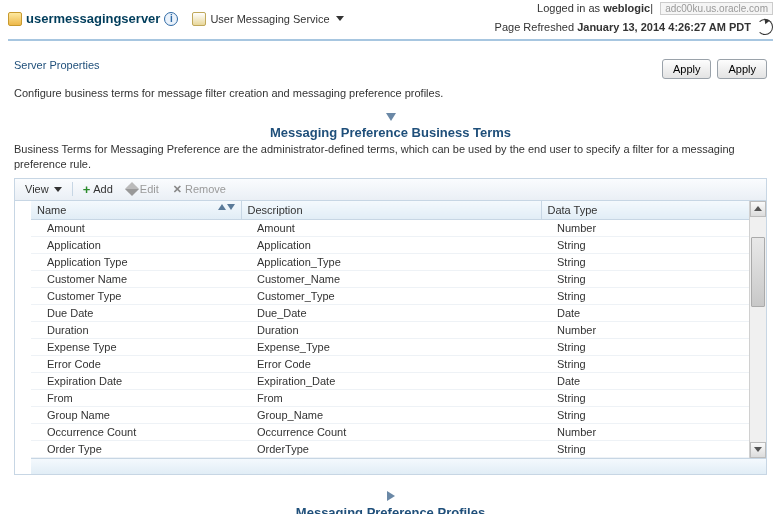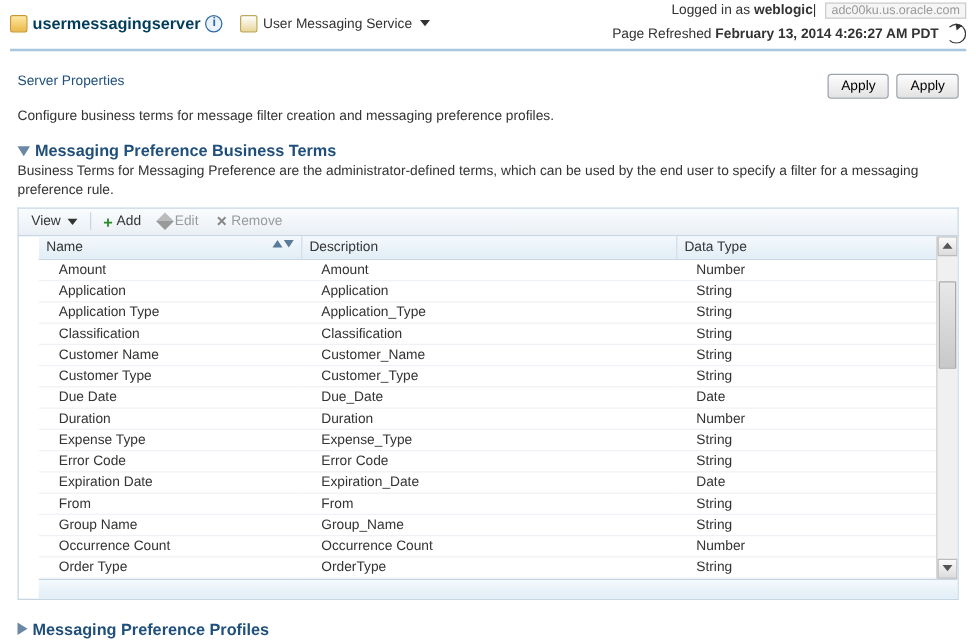--- a/index.html
+++ b/index.html
@@ -89,21 +89,21 @@
   .btn {
     background:linear-gradient(#fdfdfd,#e3e3e3);
     border:1px solid #9aa2aa;
     border-radius:3px;
     padding:3px 10px;
     font-size:11px;
     cursor:pointer;
   }
   .btn-row { display:flex; gap:6px; }
   .desc { margin:8px 0 14px 0; color:#333; }
-  .section-head { display:flex; align-items:center; gap:4px; color:#1f4f7a; font-size:13px; font-weight:bold; margin-bottom:2px;}
+  .section-head { display:flex; align-items:center; gap:4px; color:#1f4f7a; font-size:13px; font-weight:bold; margin-bottom:2px;flex-direction:column;}
   .collapse-tri {
     width:0;height:0;
     border-left:5px solid transparent;
     border-right:5px solid transparent;
     border-top:8px solid #6a88a6;
   }
   .expand-tri {
     width:0;height:0;
     border-top:5px solid transparent;
     border-bottom:5px solid transparent;
@@ -194,21 +194,21 @@
       <span class="sub-icon"></span>
       <span>User Messaging Service</span>
       <span class="dropdown-caret"></span>
     </div>
   </div>
   <div class="header-right">
     <div class="login-line">
       <span>Logged in as </span><span class="login-user">weblogic</span><span>| </span><span class="host-box">adc00ku.us.oracle.com</span>
     </div>
     <div class="refresh-line">
-      <span><span>Page Refreshed </span><span class="refresh-time">February 13, 2014 4:26:27 AM PDT</span></span>
+      <span><span>Page Refreshed </span><span class="refresh-time">January 13, 2014 4:26:27 AM PDT</span></span>
       <span class="refresh-icon"></span>
     </div>
   </div>
 </div>
 <div class="divider"></div>
 
 <div class="content">
   <div class="props-header">
     <div class="props-title">Server Properties</div>
     <div class="btn-row">
@@ -275,25 +275,20 @@
               <td>Application</td>
               <td>Application</td>
               <td>String</td>
             </tr>
             <tr>
               <td>Application Type</td>
               <td>Application_Type</td>
               <td>String</td>
             </tr>
             <tr>
-              <td>Classification</td>
-              <td>Classification</td>
-              <td>String</td>
-            </tr>
-            <tr>
               <td>Customer Name</td>
               <td>Customer_Name</td>
               <td>String</td>
             </tr>
             <tr>
               <td>Customer Type</td>
               <td>Customer_Type</td>
               <td>String</td>
             </tr>
             <tr>

